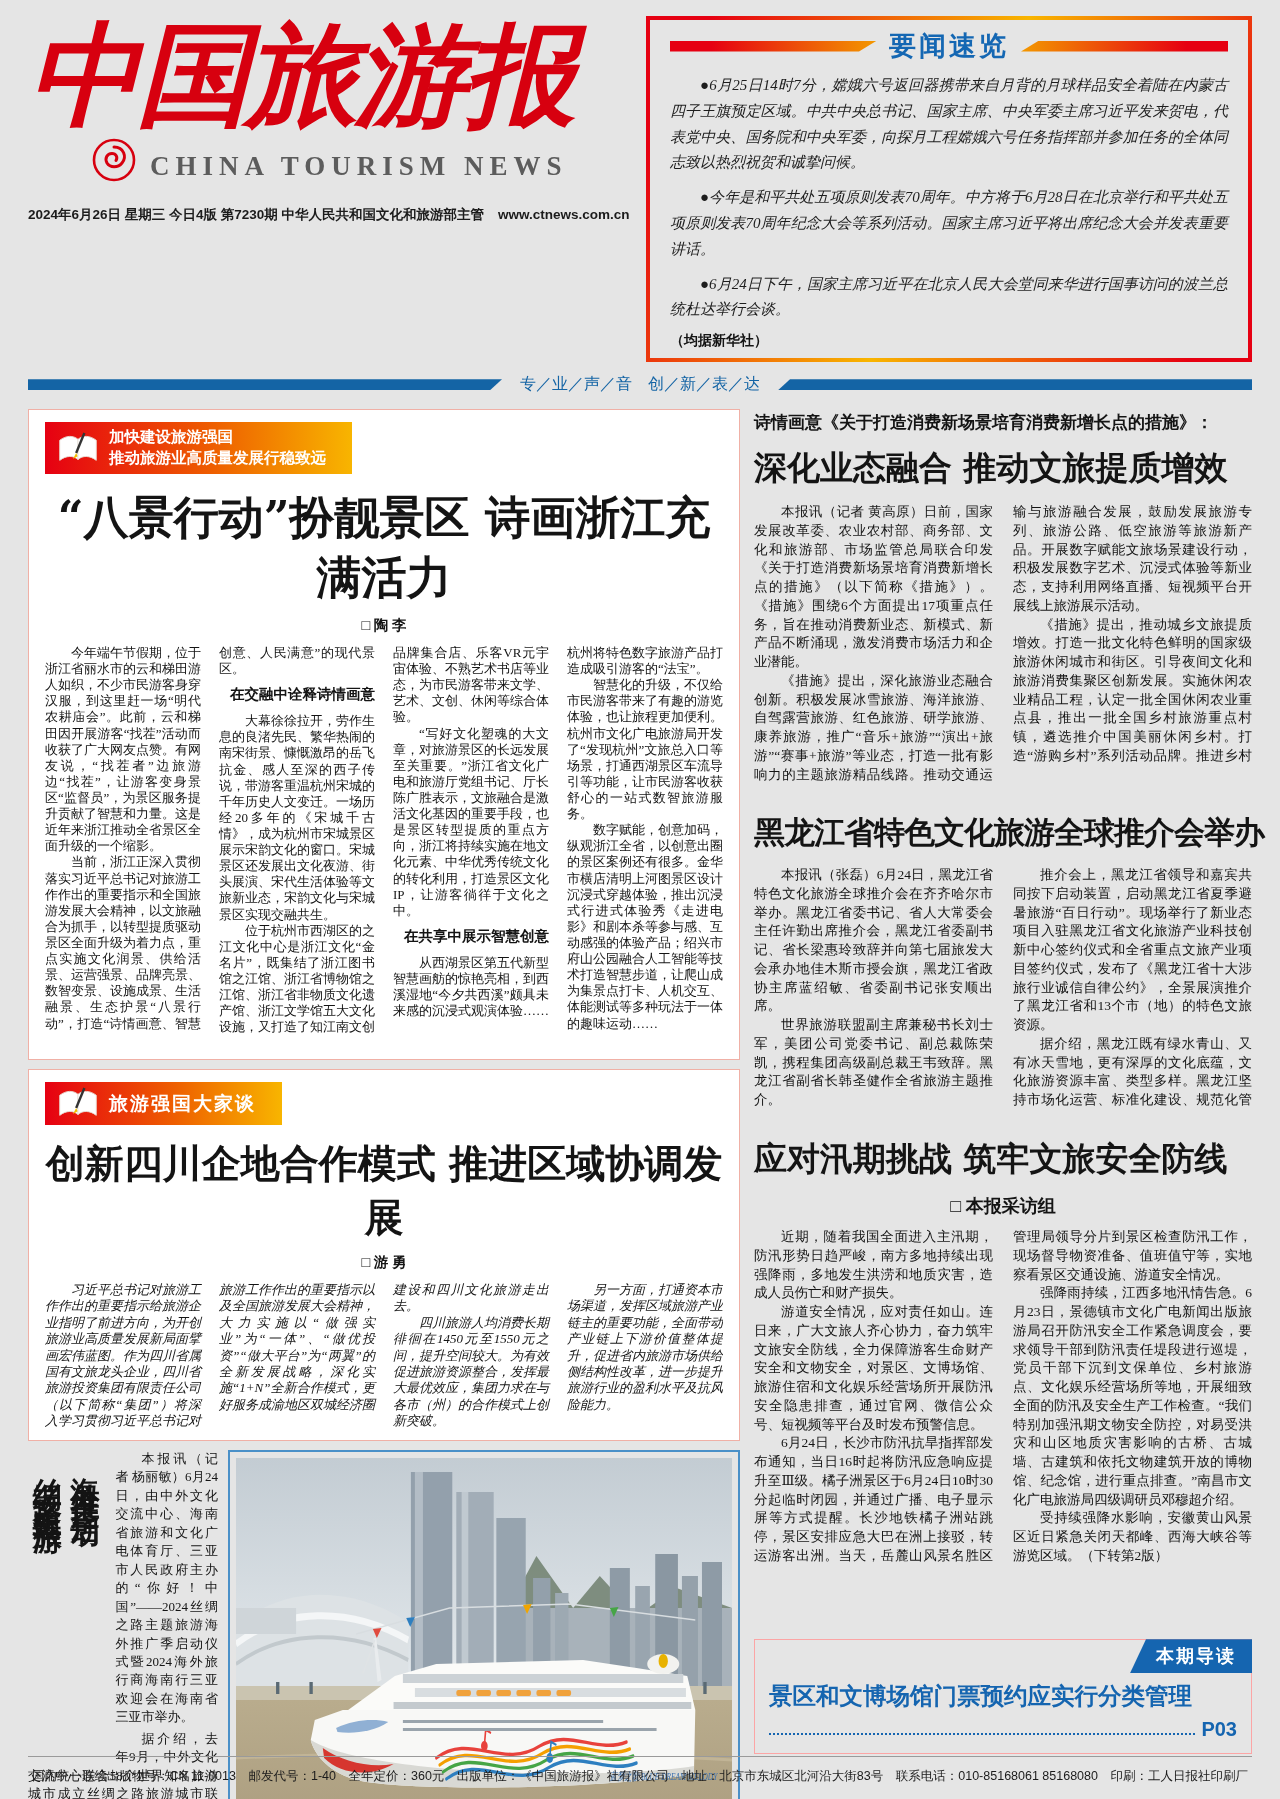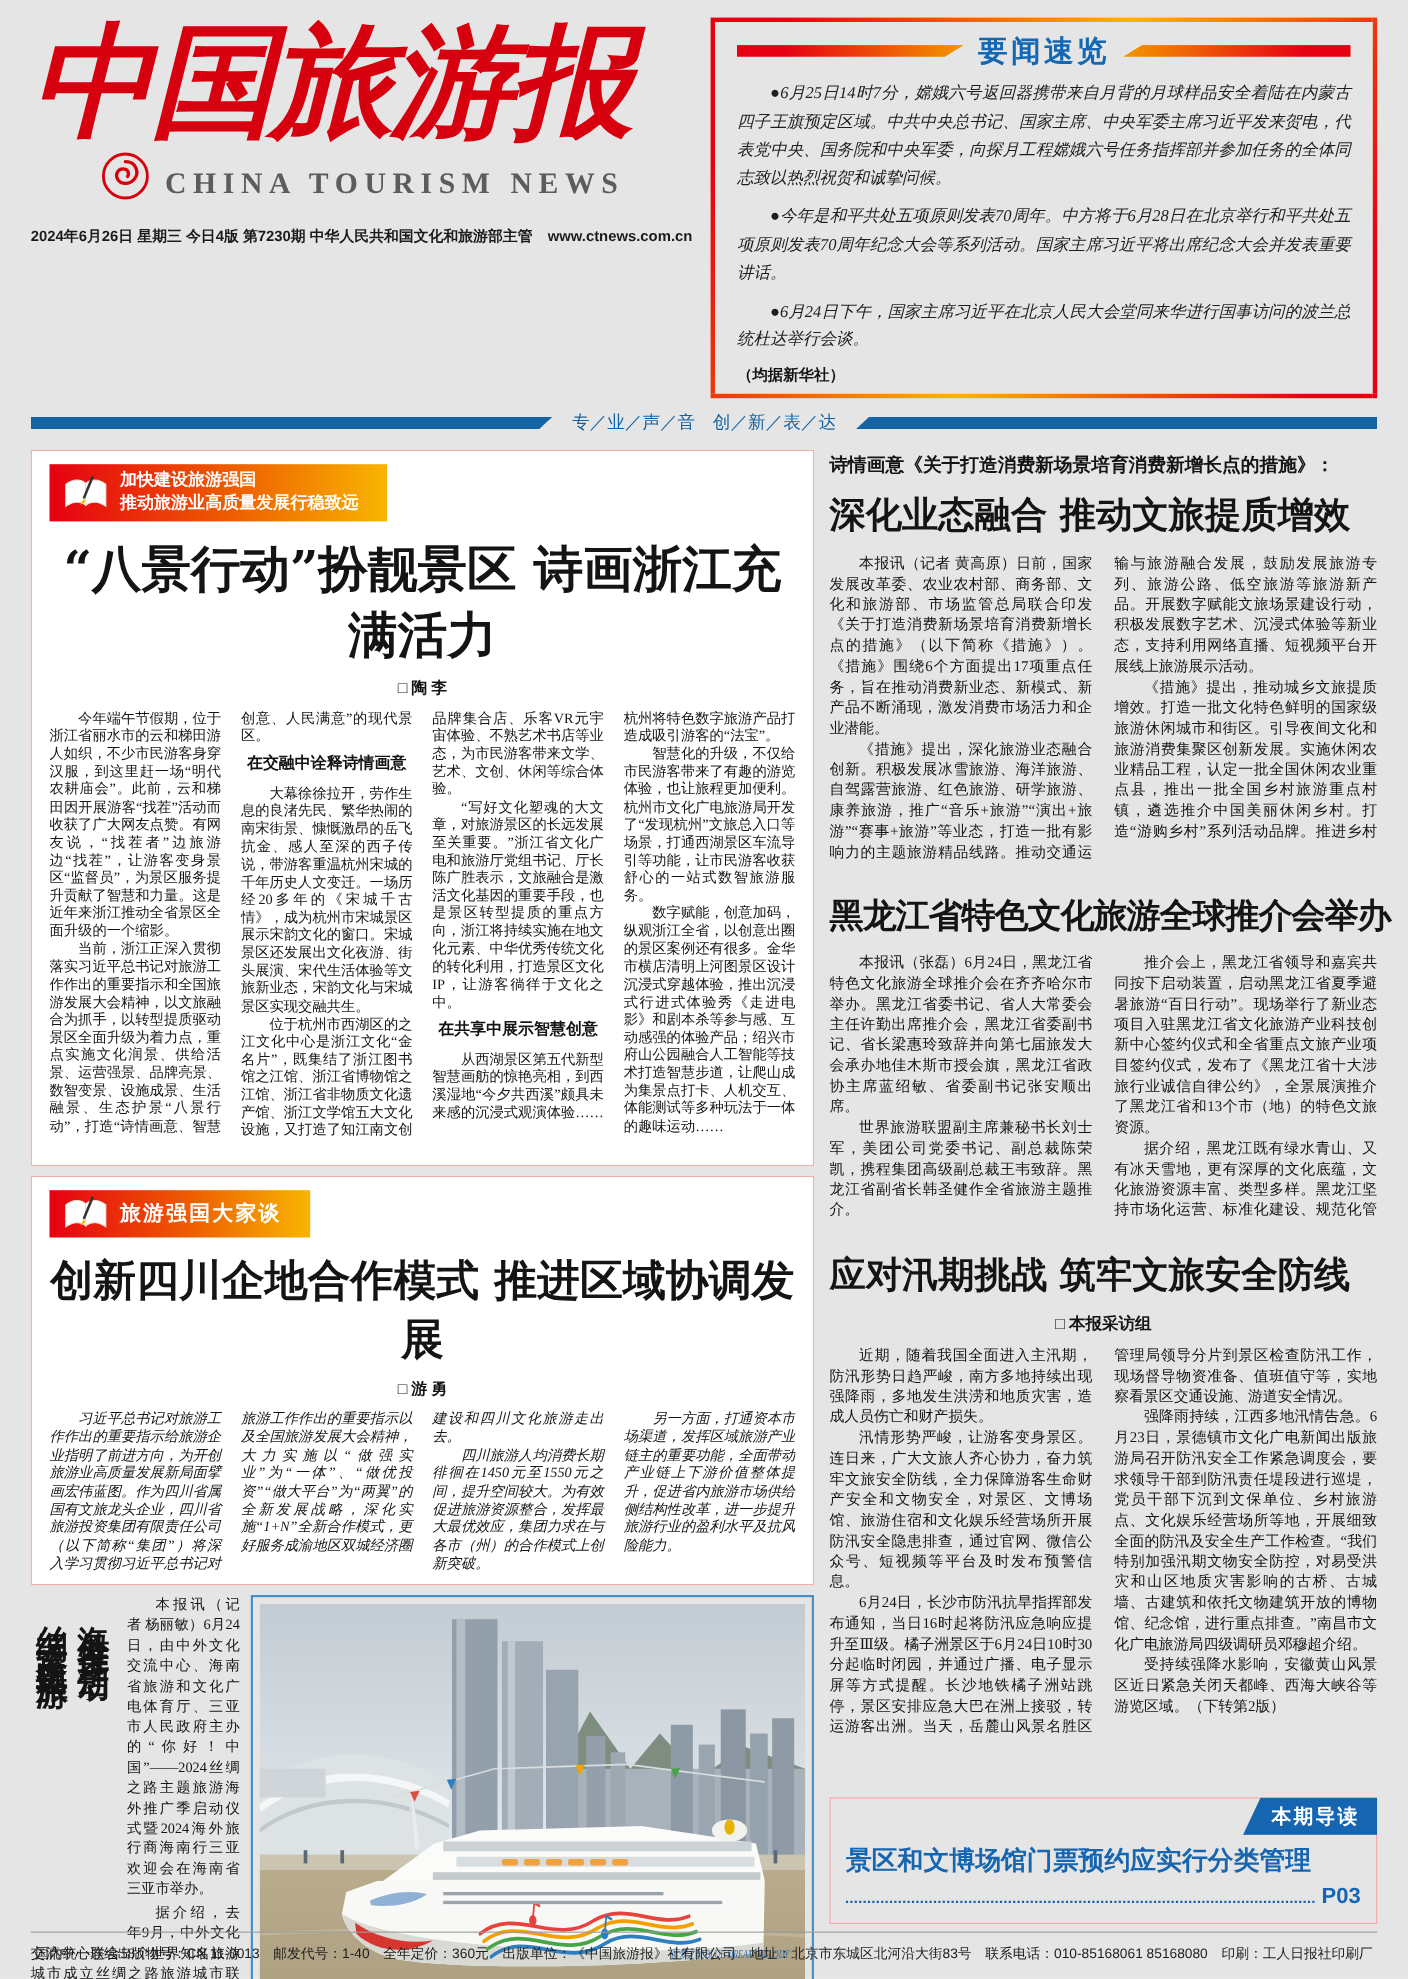--- a/index.html
+++ b/index.html
@@ -54,21 +54,21 @@
   .badge-text { font-weight:bold; font-size:15.5px; line-height:1.35;
     font-family:"Liberation Sans",sans-serif; }
   .headline1 { font-size:45px; font-weight:900; text-align:center; margin:14px 0 2px;
     font-family:"DejaVu Serif",serif; }
   .headline2 { font-size:39px; font-weight:900; text-align:center; margin:12px 0 2px;
     font-family:"DejaVu Serif",serif; }
   .byline { text-align:center; font-size:14.5px; font-weight:bold; margin:8px 0 10px; }
 
   .body-cols { text-align:justify; overflow:hidden; }
   .body-cols p { margin:0; text-indent:2em; }
-  .col-subhead { text-align:center; font-weight:bold; text-indent:0 !important;
+  .col-subhead { text-align:right; font-weight:bold; text-indent:0 !important;
     font-family:"Liberation Sans",sans-serif; }
   .cols4 { column-count:4; column-gap:18px; font-size:13px; line-height:1.24; height:404px; }
   .cols4 .col-subhead { font-size:14.5px; margin:9px 0 !important; }
   .cols4s { column-count:4; column-gap:18px; font-size:13px; line-height:1.26; height:148px; font-style:italic; }
   .gap8 { height:9px; }
 
   
   .bottom-row { display:flex; gap:10px; margin-top:9px; }
   .silk { width:190px; flex:none; font-size:13px; }
   .silk-head { float:left; writing-mode:vertical-rl; height:302px; margin:4px 12px 6px 0;
@@ -78,21 +78,21 @@
 
   .photo-box { flex:1; min-width:0; border:2px solid #4a90c8; padding:6px; }
   .photo { width:100%; height:402px; display:block; }
 
   
   .r-art { margin-bottom:13px; }
   .kicker { font-size:17px; font-weight:bold; font-family:"Liberation Sans",sans-serif; margin:2px 0 12px; }
   .r-head { font-size:33px; font-weight:900; text-align:left; margin:4px 0 12px;
     font-family:"DejaVu Serif",serif; white-space:nowrap; }
   .r-head.tight { font-size:31px; letter-spacing:-1px; }
-  .r-byline { text-align:center; font-size:15px; font-weight:bold; margin:6px 0 10px; }
+  .r-byline { text-align:center; font-size:18px; font-weight:bold; margin:6px 0 10px; }
   .r-cols { column-count:2; column-gap:20px; font-size:13.5px; line-height:1.39;
     text-align:justify; overflow:hidden; }
   .r-cols p { margin:0; text-indent:2em; }
   .hA { height:296px; } .hB { height:258px; } .hC { height:398px; }
 
   .daodu { border:1px solid #fca5a5; position:relative; padding:40px 14px 12px; margin-top:2px; }
   .daodu-badge { position:absolute; top:-1px; right:-1px; background:#1565b0; color:#fff;
     font-weight:bold; font-size:18px; padding:5px 16px 5px 26px; letter-spacing:2px;
     clip-path:polygon(16px 0,100% 0,100% 100%,0 100%); font-family:"Liberation Sans",sans-serif; }
   .daodu-head { color:#1565b0; font-size:23.5px; font-weight:900; white-space:nowrap;
@@ -332,21 +332,21 @@
             <p>推介会上，黑龙江省领导和嘉宾共同按下启动装置，启动黑龙江省夏季避暑旅游“百日行动”。现场举行了新业态项目入驻黑龙江省文化旅游产业科技创新中心签约仪式和全省重点文旅产业项目签约仪式，发布了《黑龙江省十大涉旅行业诚信自律公约》，全景展演推介了黑龙江省和13个市（地）的特色文旅资源。</p>
             <p>据介绍，黑龙江既有绿水青山、又有冰天雪地，更有深厚的文化底蕴，文化旅游资源丰富、类型多样。黑龙江坚持市场化运营、标准化建设、规范化管理、智慧化赋能，开展夏季避暑和冬季冰雪旅游“百日行动”，推动旅游产品高端化、智能化、绿色化、品牌化发展，全省旅游业发展取得新进展新成效。</p>
           </div>
       </div>
 
       <div class="r-art">
         <div class="r-head">应对汛期挑战  筑牢文旅安全防线</div>
         <div class="r-byline">□ 本报采访组</div>
         <div class="r-cols hC">
             <p>近期，随着我国全面进入主汛期，防汛形势日趋严峻，南方多地持续出现强降雨，多地发生洪涝和地质灾害，造成人员伤亡和财产损失。</p>
-            <p>汛情形势严峻，让游客变身景区。连日来，广大文旅人齐心协力，奋力筑牢文旅安全防线，全力保障游客生命财产安全和文物安全，对景区、文博场馆、旅游住宿和文化娱乐经营场所开展防汛安全隐患排查，通过官网、微信公众号、短视频等平台及时发布预警信息。</p>
+            <p>游道安全情况，应对责任如山。连日来，广大文旅人齐心协力，奋力筑牢文旅安全防线，全力保障游客生命财产安全和文物安全，对景区、文博场馆、旅游住宿和文化娱乐经营场所开展防汛安全隐患排查，通过官网、微信公众号、短视频等平台及时发布预警信息。</p>
             <p>6月24日，长沙市防汛抗旱指挥部发布通知，当日16时起将防汛应急响应提升至Ⅲ级。橘子洲景区于6月24日10时30分起临时闭园，并通过广播、电子显示屏等方式提醒。长沙地铁橘子洲站跳停，景区安排应急大巴在洲上接驳，转运游客出洲。当天，岳麓山风景名胜区管理局领导分片到景区检查防汛工作，现场督导物资准备、值班值守等，实地察看景区交通设施、游道安全情况。</p>
             <p>强降雨持续，江西多地汛情告急。6月23日，景德镇市文化广电新闻出版旅游局召开防汛安全工作紧急调度会，要求领导干部到防汛责任堤段进行巡堤，党员干部下沉到文保单位、乡村旅游点、文化娱乐经营场所等地，开展细致全面的防汛及安全生产工作检查。“我们特别加强汛期文物安全防控，对易受洪灾和山区地质灾害影响的古桥、古城墙、古建筑和依托文物建筑开放的博物馆、纪念馆，进行重点排查。”南昌市文化广电旅游局四级调研员邓穆超介绍。</p>
             <p>受持续强降水影响，安徽黄山风景区近日紧急关闭天都峰、西海大峡谷等游览区域。（下转第2版）</p>
           </div>
       </div>
 
       <div class="daodu">
         <div class="daodu-badge">本期导读</div>
         <div class="daodu-head">景区和文博场馆门票预约应实行分类管理</div>
         <div class="daodu-leader">

